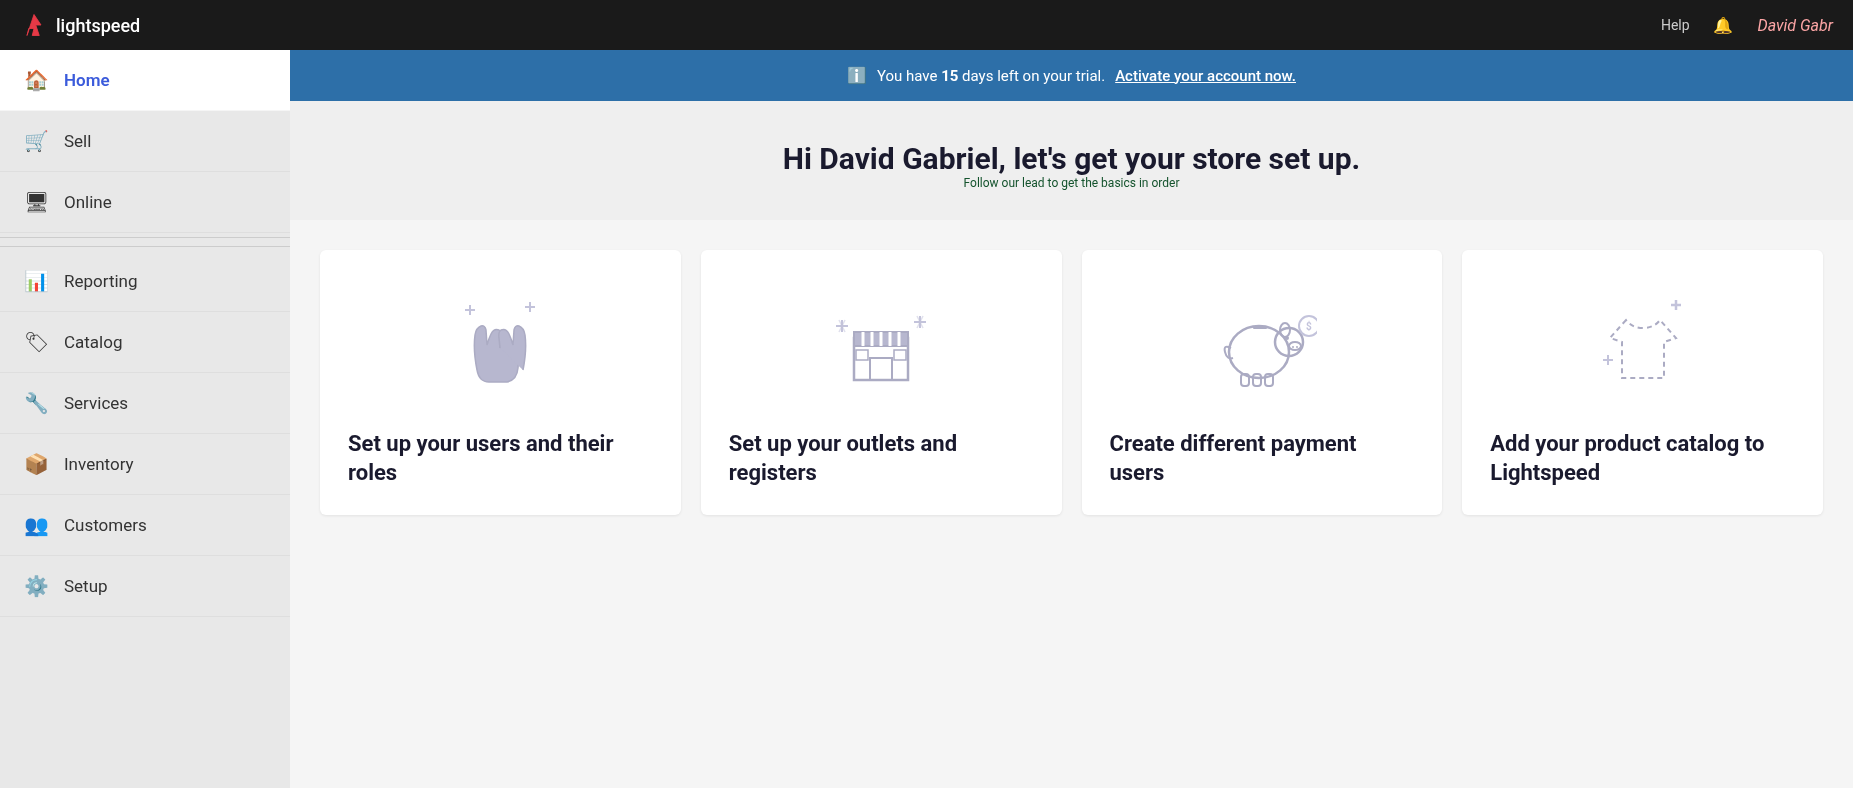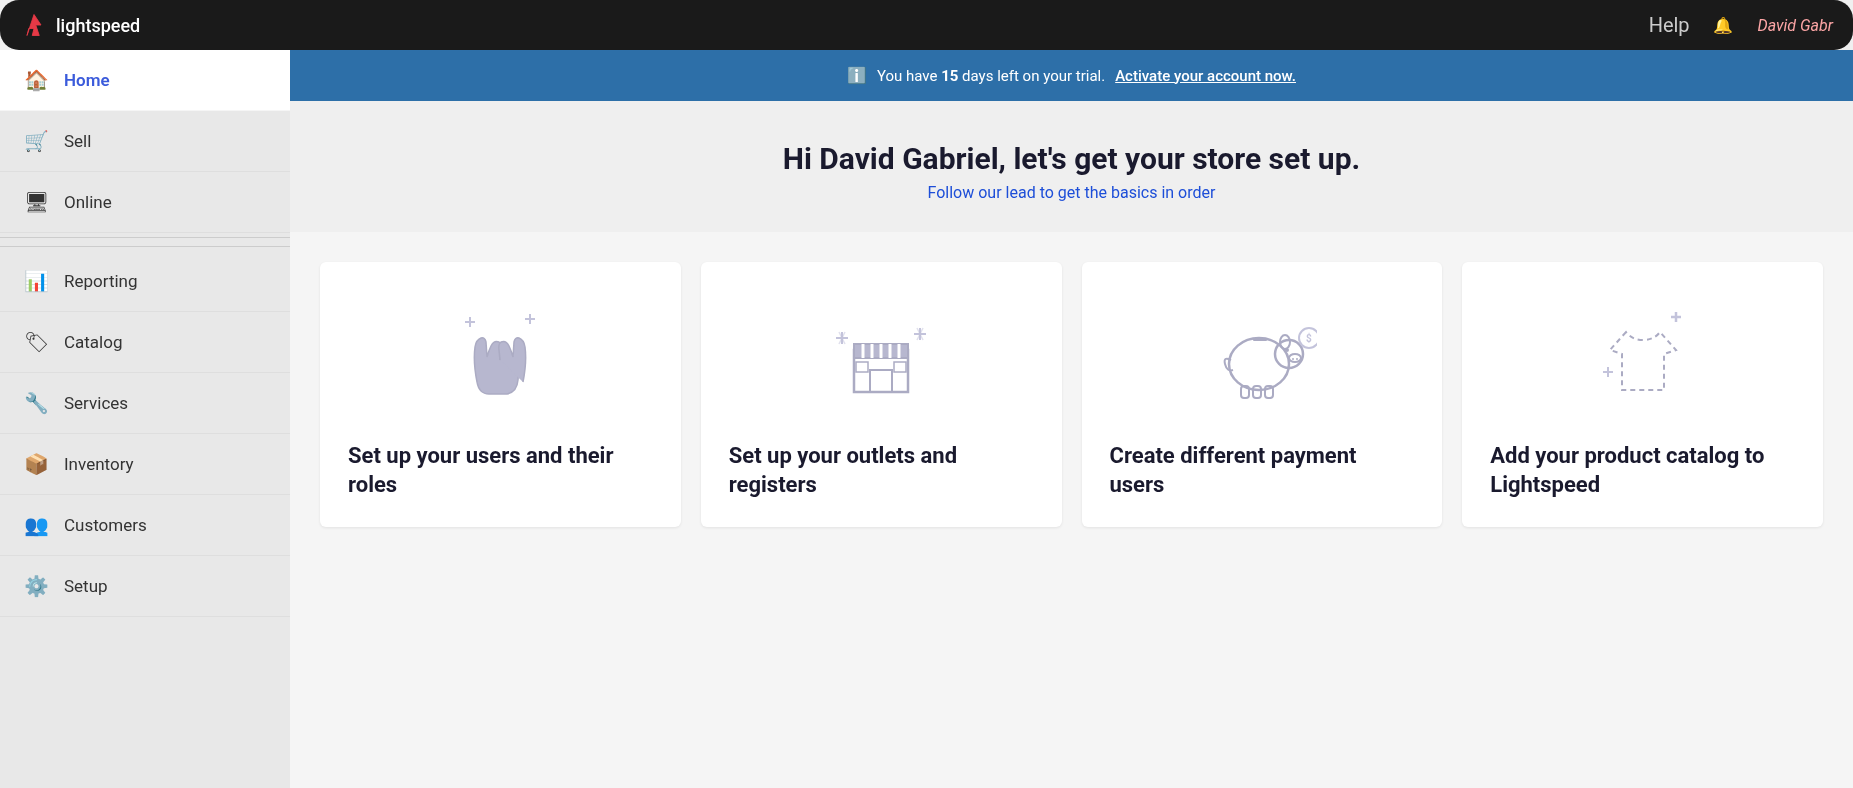--- a/index.html
+++ b/index.html
@@ -8,21 +8,20 @@
     
     .topbar {
       background: #1a1a1a;
       height: 50px;
       display: flex;
       align-items: center;
       justify-content: space-between;
       padding: 0 20px;
       flex-shrink: 0;
       z-index: 10;
-      border-radius: 19px;
     }
     .topbar-logo {
       display: flex;
       align-items: center;
       gap: 8px;
     }
     .topbar-logo-icon {
       width: 28px;
       height: 28px;
     }
@@ -31,21 +30,21 @@
       font-size: 18px;
       font-weight: 500;
     }
     .topbar-right {
       display: flex;
       align-items: center;
       gap: 24px;
     }
     .topbar-help {
       color: #cccccc;
-      font-size: 20px;
+      font-size: 14px;
       cursor: pointer;
     }
     .topbar-bell {
       color: #cccccc;
       font-size: 16px;
       cursor: pointer;
     }
     .topbar-user {
       color: #fca5a5;
       font-size: 16px;
@@ -146,23 +145,22 @@
       background: #efefef;
       padding: 40px 20px 30px;
       text-align: center;
     }
     .welcome-title {
       font-size: 30px;
       font-weight: 700;
       color: #1a1a2e;
     }
     .welcome-subtitle {
-      font-size: 16px;
-      color: #1d4ed8;
-      margin-top: 7px;
+      font-size: 12px;
+      color: #14532d;
     }
 
     
     .cards-section {
       padding: 30px 30px 20px;
       display: flex;
       gap: 20px;
       overflow-x: hidden;
     }
 

